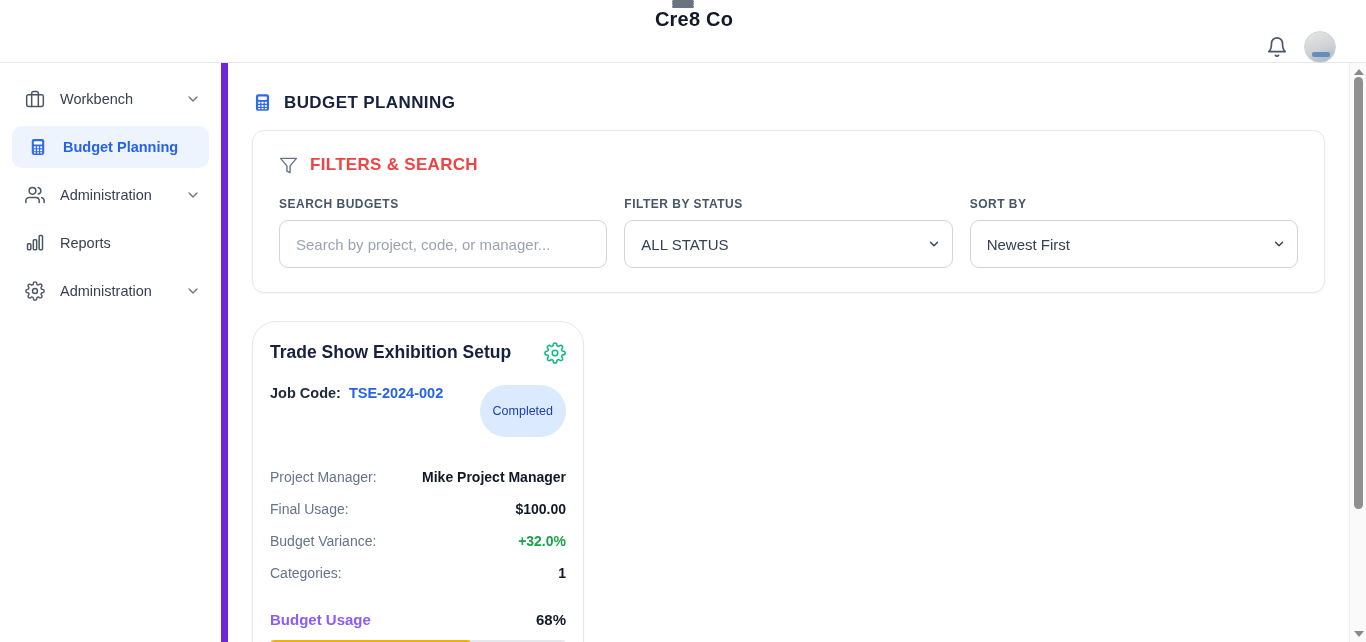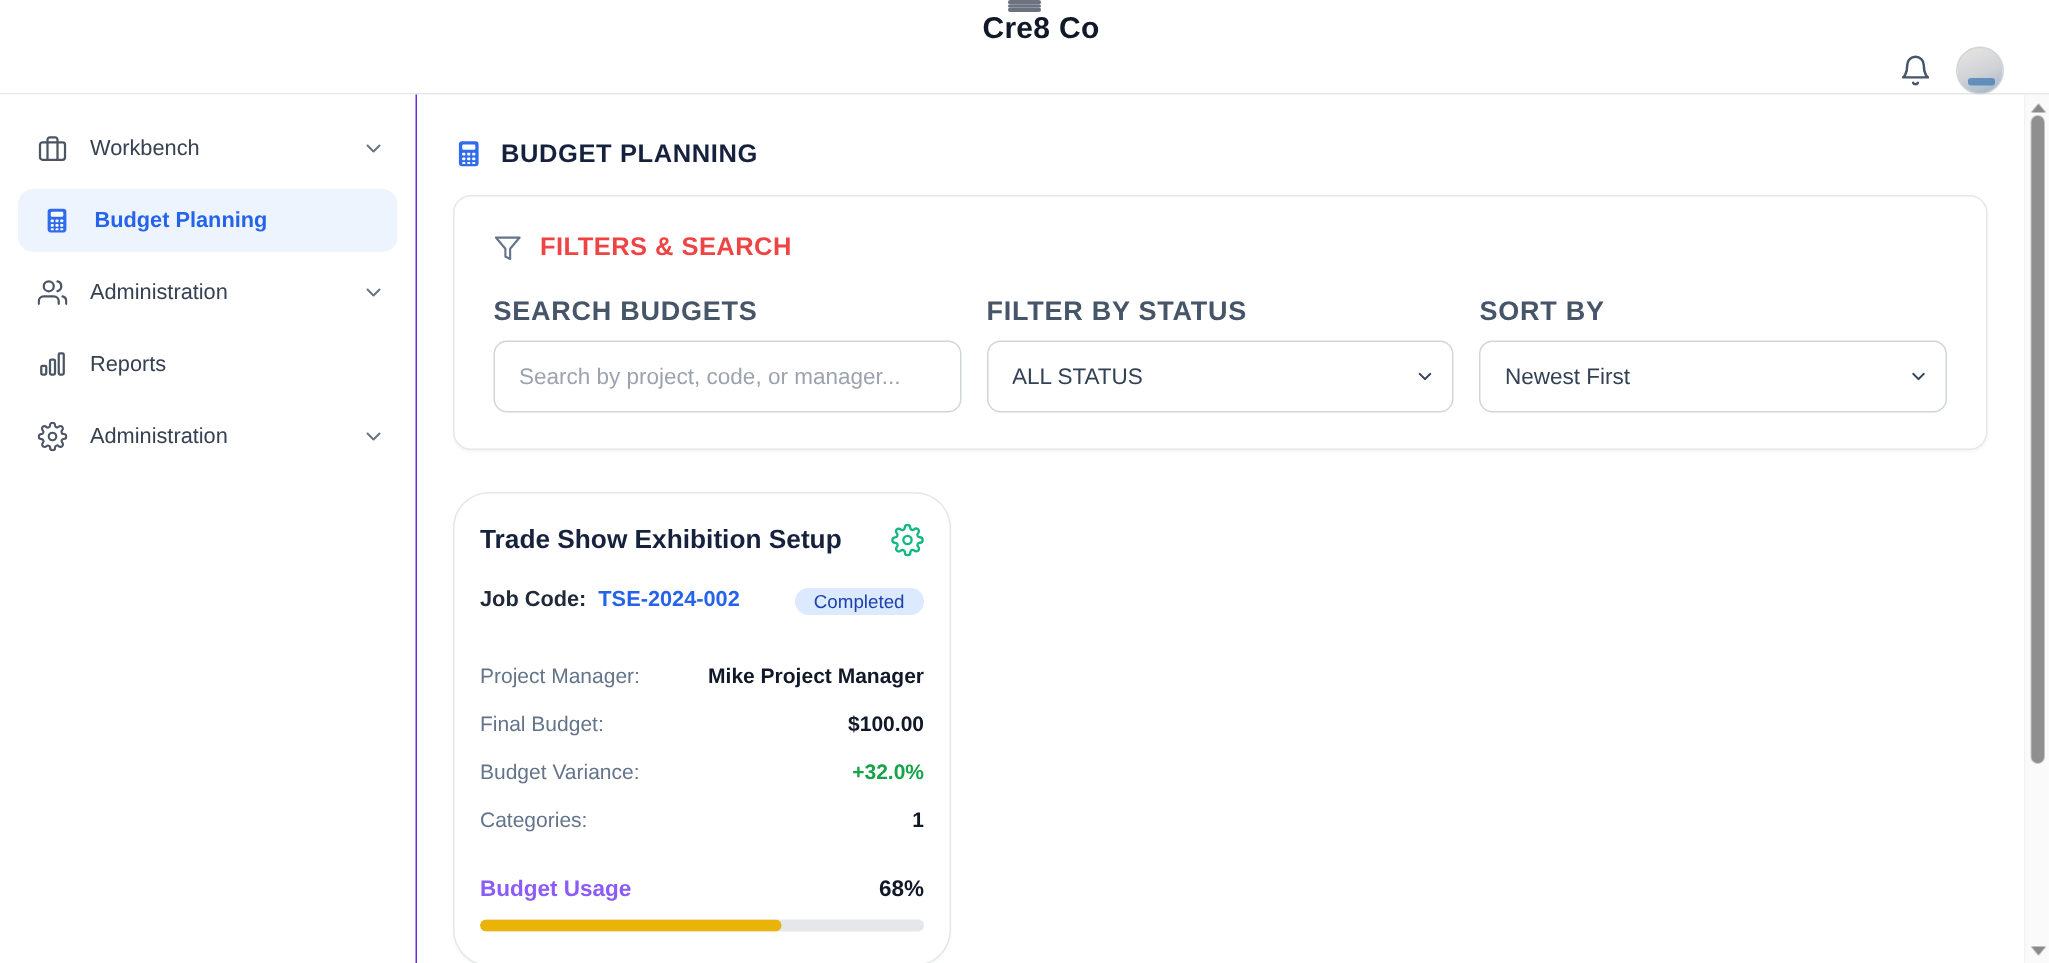--- a/index.html
+++ b/index.html
@@ -16,21 +16,21 @@
   .header-right { margin-left:auto; display:flex; align-items:center; gap:16px; padding-right:8px; }
   .bell { width:22px; height:22px; cursor:pointer; }
   .avatar { width:32px; height:32px; border-radius:50%; cursor:pointer;
     background:linear-gradient(160deg,#e8e6e1 0%,#cfd2d6 55%,#9fb4c9 100%);
     border:1px solid #d1d5db; position:relative; overflow:hidden; }
   .avatar::after { content:""; position:absolute; left:7px; right:5px; bottom:5px; height:5px;
     background:#4a7fb5; border-radius:2px; opacity:.8; }
 
   
   .body-row { display:flex; height:579px; }
-  .sidebar { width:278px; background:#fff; border-right:1px solid #6d28d9; padding-top:12px; flex:none; }
+  .sidebar { width:228px; background:#fff; border-right:7px solid #6d28d9; padding-top:12px; flex:none; }
   .main { flex:1; padding:29px 24px 0 24px; margin-right:17px; overflow:hidden; }
 
   
   .nav-item { height:48px; display:flex; align-items:center; padding:0 20px 0 25px;
     color:#374151; font-size:14.5px; font-weight:500; cursor:pointer; }
   .nav-item .icon { width:20px; height:20px; flex:none; color:#4b5563; }
   .nav-item .label { margin-left:15px; }
   .nav-item .chev { margin-left:auto; width:16px; height:16px; color:#6b7280; }
   .nav-item.active { margin:3px 12px; height:42px; padding:0 12px 0 16px;
     background:#eef4fe; border-radius:10px; color:#2563eb; font-weight:bold; }
@@ -42,40 +42,40 @@
   .page-title { font-size:17px; font-weight:bold; color:#16213e; letter-spacing:.4px; }
 
   
   .card { background:#fff; border:1px solid #e5e7eb; border-radius:12px;
     box-shadow:0 1px 2px rgba(16,24,40,.04); }
   .filters-card { padding:24px 26px; margin-bottom:28px; }
   .filters-title-row { display:flex; align-items:center; gap:12px; margin-bottom:22px; }
   .filters-title-row .icon { width:19px; height:19px; color:#64748b; }
   .filters-title { font-size:17px; font-weight:bold; color:#ef4444; letter-spacing:.3px; }
   .filters-grid { display:grid; grid-template-columns:1fr 1fr 1fr; gap:17px; }
-  .field-label { font-size:18px; font-weight:bold; color:#475569; letter-spacing:.5px; margin-bottom:9px; }
+  .field-label { font-size:12px; font-weight:bold; color:#475569; letter-spacing:.5px; margin-bottom:9px; }
   .text-input, .select { width:100%; height:48px; border:1px solid #d1d5db; border-radius:9px;
     font-family:"Liberation Sans", sans-serif; font-size:15px; color:#334155;
     padding:0 16px; background:#fff; outline:none; }
   .text-input::placeholder { color:#9ca3af; }
   .select-wrap { position:relative; }
   .select { appearance:none; -webkit-appearance:none; cursor:pointer; padding-right:34px; }
   .select-wrap .chev { position:absolute; right:12px; top:17px; width:14px; height:14px;
     color:#334155; pointer-events:none; }
 
   
   .project-card { width:332px; padding:20px 17px 22px 17px;border-radius:24px; }
   .pc-title-row { display:flex; align-items:flex-start; }
   .pc-title { font-size:17.5px; font-weight:bold; color:#16213e; line-height:1.2; }
   .pc-gear { margin-left:auto; width:22px; height:22px; color:#10b981; cursor:pointer; flex:none; }
   .jobcode-row { display:flex; align-items:flex-start; margin-top:21px; }
   .jobcode-label { font-size:14.5px; font-weight:bold; color:#1f2937; }
   .jobcode-value { font-size:14.5px; font-weight:bold; color:#2563eb; margin-left:8px; }
   .badge { margin-left:auto; background:#dbeafe; color:#1e40af; font-size:12.5px; font-weight:500;
-    padding:2px 13px; border-radius:999px; }
+    padding:19px 13px; border-radius:999px; }
   .detail-rows { margin-top:24px; }
   .detail-row { display:flex; align-items:center; height:32px; }
   .detail-label { font-size:14px; color:#64748b; }
   .detail-value { margin-left:auto; font-size:14px; font-weight:bold; color:#111827; }
   .detail-value.positive { color:#16a34a; font-weight:bold; }
   .usage-block { margin-top:22px; }
   .usage-row { display:flex; align-items:center; margin-bottom:12px; }
   .usage-label { font-size:15px; font-weight:bold; color:#8b5cf6; }
   .usage-value { margin-left:auto; font-size:15px; font-weight:bold; color:#111827; }
   .progress-track { height:8px; background:#e5e7eb; border-radius:4px; overflow:hidden; }
@@ -283,21 +283,21 @@
         <span class="jobcode-value">TSE-2024-002</span>
         <span class="badge">Completed</span>
       </div>
 
       <div class="detail-rows">
         <div class="detail-row">
           <span class="detail-label">Project Manager:</span>
           <span class="detail-value">Mike Project Manager</span>
         </div>
         <div class="detail-row">
-          <span class="detail-label">Final Budget:</span>
+          <span class="detail-label">Final Usage:</span>
           <span class="detail-value">$100.00</span>
         </div>
         <div class="detail-row">
           <span class="detail-label">Budget Variance:</span>
           <span class="detail-value positive">+32.0%</span>
         </div>
         <div class="detail-row">
           <span class="detail-label">Categories:</span>
           <span class="detail-value">1</span>
         </div>

